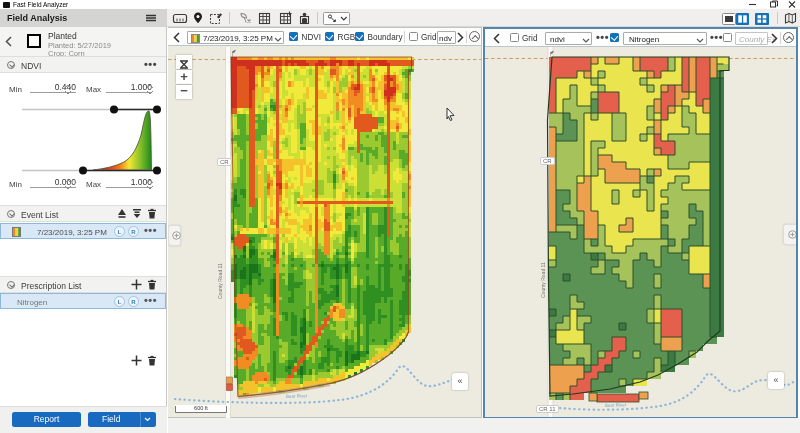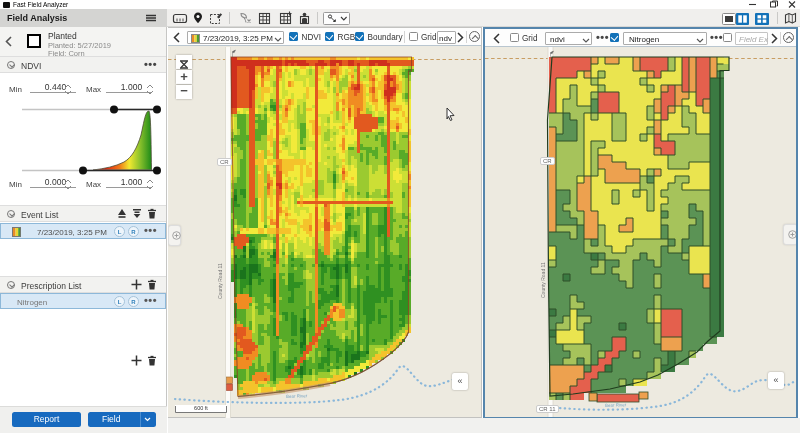--- a/index.html
+++ b/index.html
@@ -22,21 +22,21 @@
 .sec-head { position:absolute; left:0; width:166px; height:17px; background:#f2f2f0; border-top:1px solid #dedede; border-bottom:1px solid #dedede; }
 .sec-head .lbl { position:absolute; left:21px; top:4px; font-size:8.5px; color:#3c3c3c; }
 .dots { position:absolute; top:1px; font-size:11px; letter-spacing:0.5px; color:#444; font-weight:bold; }
 .circ-chev { position:absolute; left:7px; top:4px; width:8px; height:8px; border:1px solid #777; border-radius:50%; }
 .circ-chev:after { content:""; position:absolute; left:1.5px; top:1px; width:3px; height:3px; border-right:1px solid #777; border-bottom:1px solid #777; transform:rotate(45deg); }
 
 #fieldinfo { left:0; top:27px; width:166px; height:29px; background:#f4f4f2; }
 .row-lr { position:absolute; width:11px; height:11px; border:1px solid #a5c3da; border-radius:50%; background:#eef5fb; color:#3181bb; font-size:6px; font-weight:bold; text-align:center; line-height:11px; }
 .sel-row { position:absolute; left:0; width:166px; height:16px; background:#d8e8f6; border:1px solid #8db8d9; }
 
-.uval { position:absolute; border-bottom:1px solid #9a9a9a; font-size:8.5px; color:#333; text-align:center; padding-left:5px; }
+.uval { position:absolute; border-bottom:1px solid #9a9a9a; font-size:8.5px; color:#333; text-align:right; padding-left:5px; }
 .mlabel { position:absolute; font-size:8px; color:#444; }
 .spin { position:absolute; width:8px; height:10px; }
 
 
 #sb-footer { left:0; top:406px; width:167px; height:27px; background:#f0f0ee; border-top:1px solid #dcdcda; }
 .btn-blue { position:absolute; background:#176abf; border-radius:2.5px; color:#fff; font-size:8.5px; text-align:center; }
 
 
 #lpanel { left:168px; top:27px; width:314px; height:391px; background:#edeae0; border:1px solid #c2c2c0; border-left:none; }
 #rpanel { left:483px; top:27px; width:315px; height:392px; background:#edeae0; border:2px solid #5585ac; }
@@ -128,21 +128,21 @@
   </div>
 
   <div class="abs" id="sidebar"></div>
   <div class="abs" id="fieldinfo">
     <svg class="abs" style="left:5px;top:9px" width="7" height="11">
         <path d="M6 1L1.5 5.5L6 10" stroke="#555" stroke-width="1.6" fill="none"></path>
       </svg>
     <div class="abs" style="left:27px;top:7px;width:14px;height:14px;border:2.5px solid #000;background:#fff;"></div>
     <div class="abs" style="left:48px;top:4px;font-size:8.5px;color:#333;">Planted</div>
     <div class="abs" style="left:48px;top:14px;font-size:7.5px;color:#8a8a8a;">Planted: 5/27/2019</div>
-    <div class="abs" style="left:48px;top:22px;font-size:7.5px;color:#8a8a8a;">Field: Corn</div>
+    <div class="abs" style="left:48px;top:22px;font-size:7.5px;color:#8a8a8a;">Crop: Corn</div>
   </div>
 
   <div class="sec-head" style="top:56px;">
       <span class="circ-chev"></span>
       <span class="lbl">NDVI</span>
       <span class="dots" style="left:144px;">•••</span>
     </div>
 
   <div id="ndvi-body">
 
@@ -386,21 +386,21 @@
       <span class="cb on" style="left:125px;top:4px;"></span>
       <div class="ddbox" style="left:138px;top:2.5px;width:84px;height:13px;">
         <div class="abs" style="left:5px;top:2.5px;font-size:8px;color:#222;">Nitrogen</div>
         <svg class="abs" style="left:72px;top:5px" width="8" height="5">
             <path d="M1 1l3 3l3-3" stroke="#555" stroke-width="1.1" fill="none"></path>
           </svg>
       </div>
       <span class="dots" style="left:225px;top:2px;color:#444;">•••</span>
       <span class="cb off" style="left:238px;top:4px;"></span>
       <div class="ddbox" style="left:250px;top:2.5px;width:33px;height:13px;border-color:#c4c4c4;">
-          <div class="abs" style="left:3px;top:2.5px;font-size:8px;color:#aaa;font-style:italic;white-space:nowrap;">Field Ex</div>
+          <div class="abs" style="left:3px;top:2.5px;font-size:8px;color:#aaa;font-style:italic;white-space:nowrap;">County Ex</div>
         </div>
       <svg class="abs" style="left:286px;top:4px" width="7" height="11">
           <path d="M1 1l4.5 4.5L1 10" stroke="#333" stroke-width="1.5" fill="none"></path>
         </svg>
       <span class="abs" style="left:295px;top:3px;width:1px;height:12px;background:#d4d4d4;"></span>
       <span class="circbtn" style="left:298px;top:3px;"></span>
     </div>
     <div id="rmap" class="abs" style="left:0;top:18px;width:311px;height:370px;overflow:hidden;">
       <svg class="abs" style="left:0;top:0;" width="311" height="370">
         <path d="M0 11.5H311" stroke="#c89d62" stroke-width="1.1" stroke-dasharray="3.5 2.6"></path>

